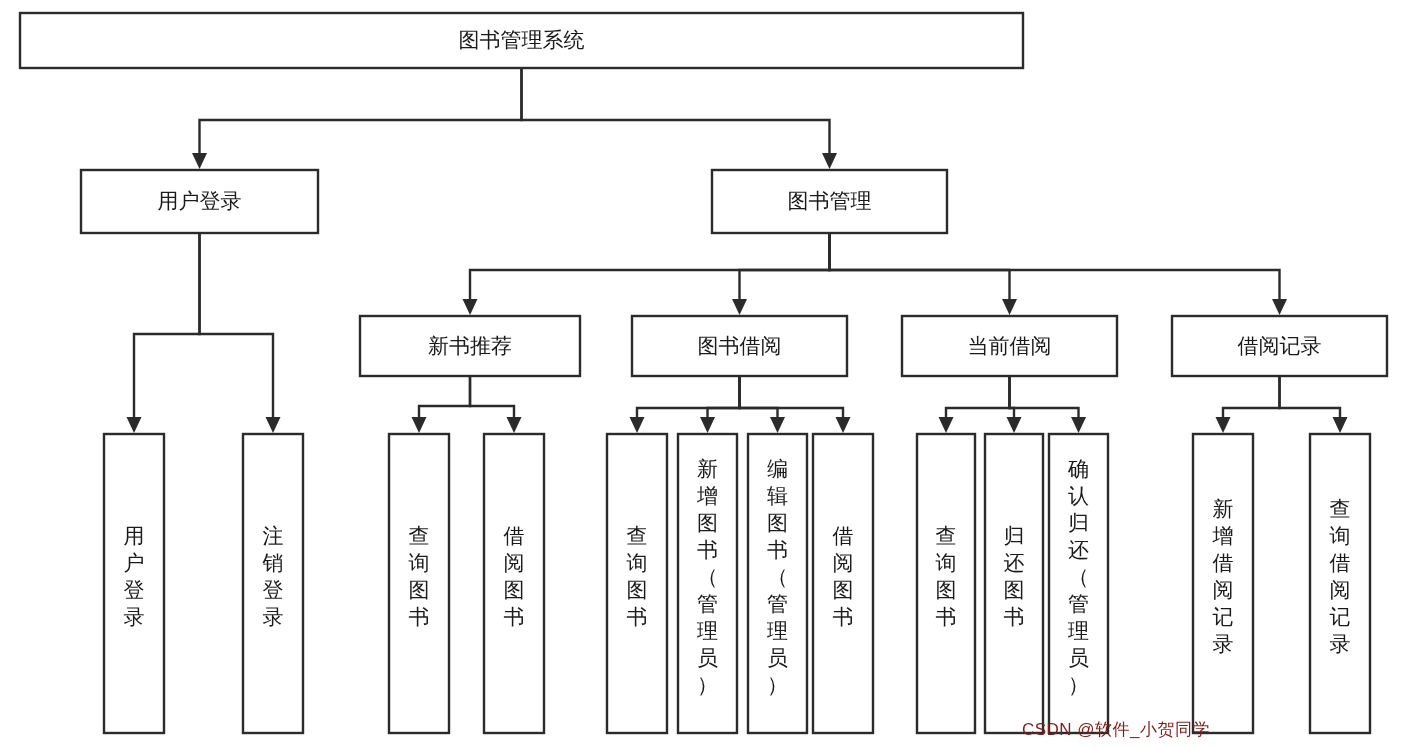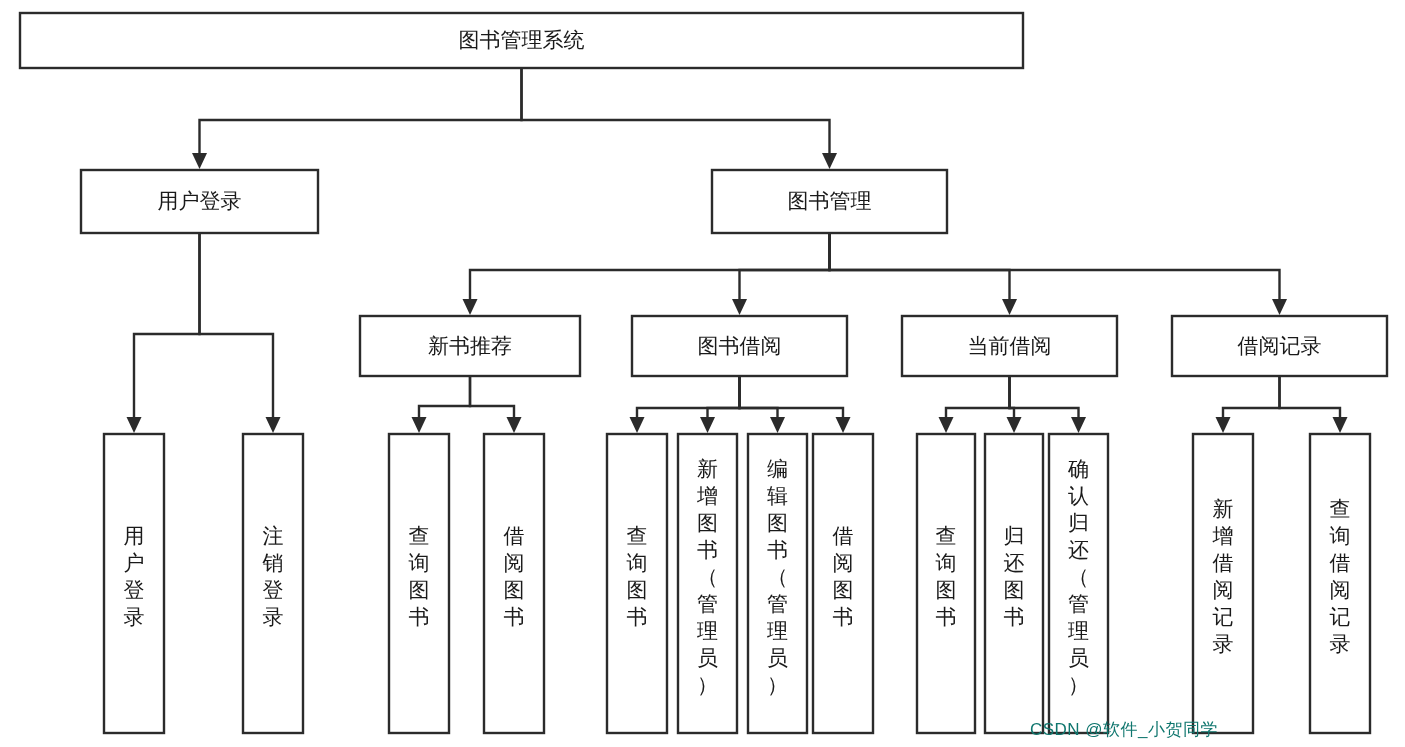--- a/index.html
+++ b/index.html
@@ -51,23 +51,23 @@
     stroke-width: 2.4;
     fill: none;
     stroke-linecap: butt;
   }
   .edge-arrow {
     fill: #2b2b2b;
     stroke: none;
   }
   .watermark-text {
     position: absolute;
-    right: 8px;
+    right: 16px;
     bottom: 6px;
-    color: #0f766e;
+    color: #7f1d1d;
     font-size: 17px;
     font-family: "Liberation Sans", "DejaVu Sans", sans-serif;
     white-space: nowrap;
     letter-spacing: 0.5px;
     user-select: none;
   }
 </style>
 </head>
 <body>
 

